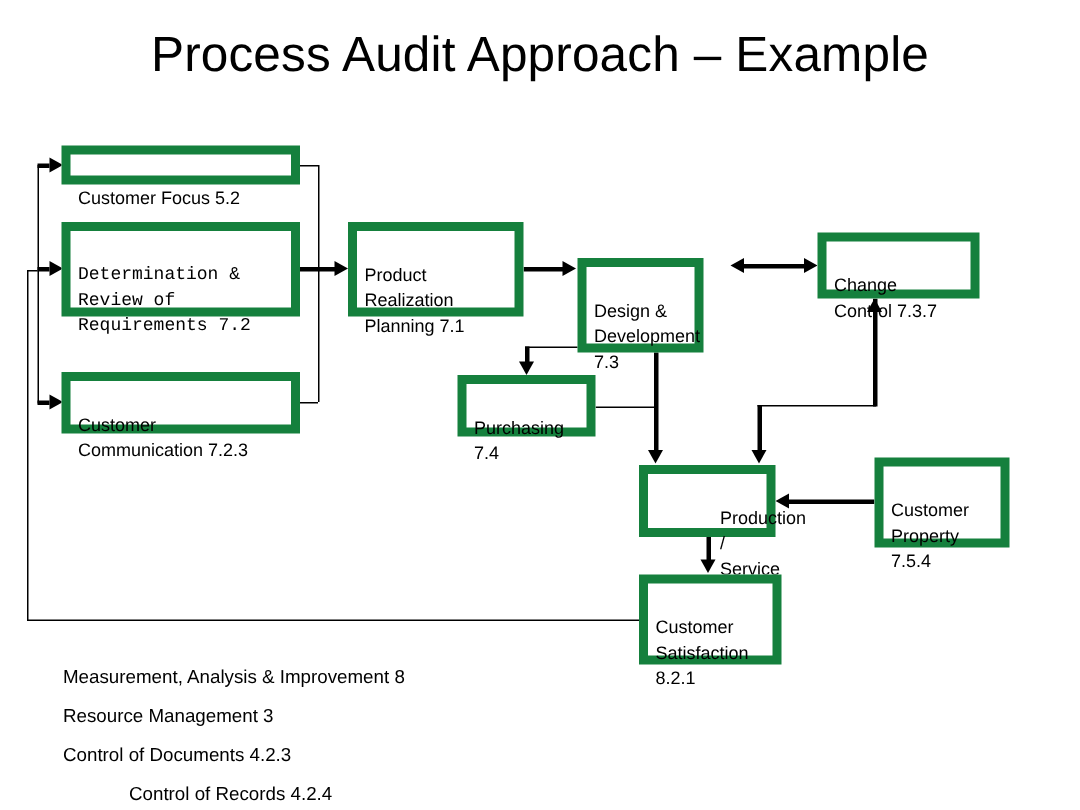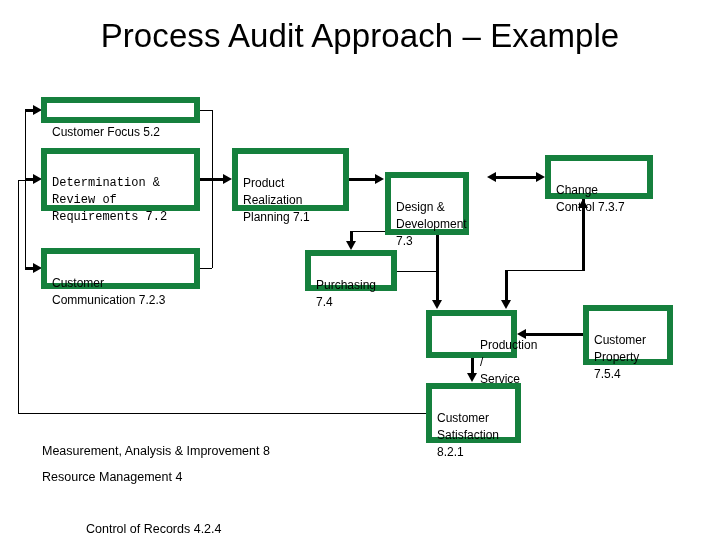--- a/index.html
+++ b/index.html
@@ -192,16 +192,17 @@
 7.5.4</span>
   </div>
 
   <div class="node" style="left:426px; top:383px; width:95px; height:60px;">
     <span>Customer
 Satisfaction
 8.2.1</span>
   </div>
 
   <div class="support-line" style="top:443px;">Measurement, Analysis &amp; Improvement 8</div>
-  <div class="support-line" style="top:469px;">Resource Management 4</div>
+  <div class="support-line" style="top:469px;">Resource Management 3</div>
+  <div class="support-line" style="top:495px;">Control of Documents 4.2.3</div>
   <div class="support-line" style="top:521px;margin-left:44px;">Control of Records 4.2.4</div>
 
 </div>
 
 </body></html>

